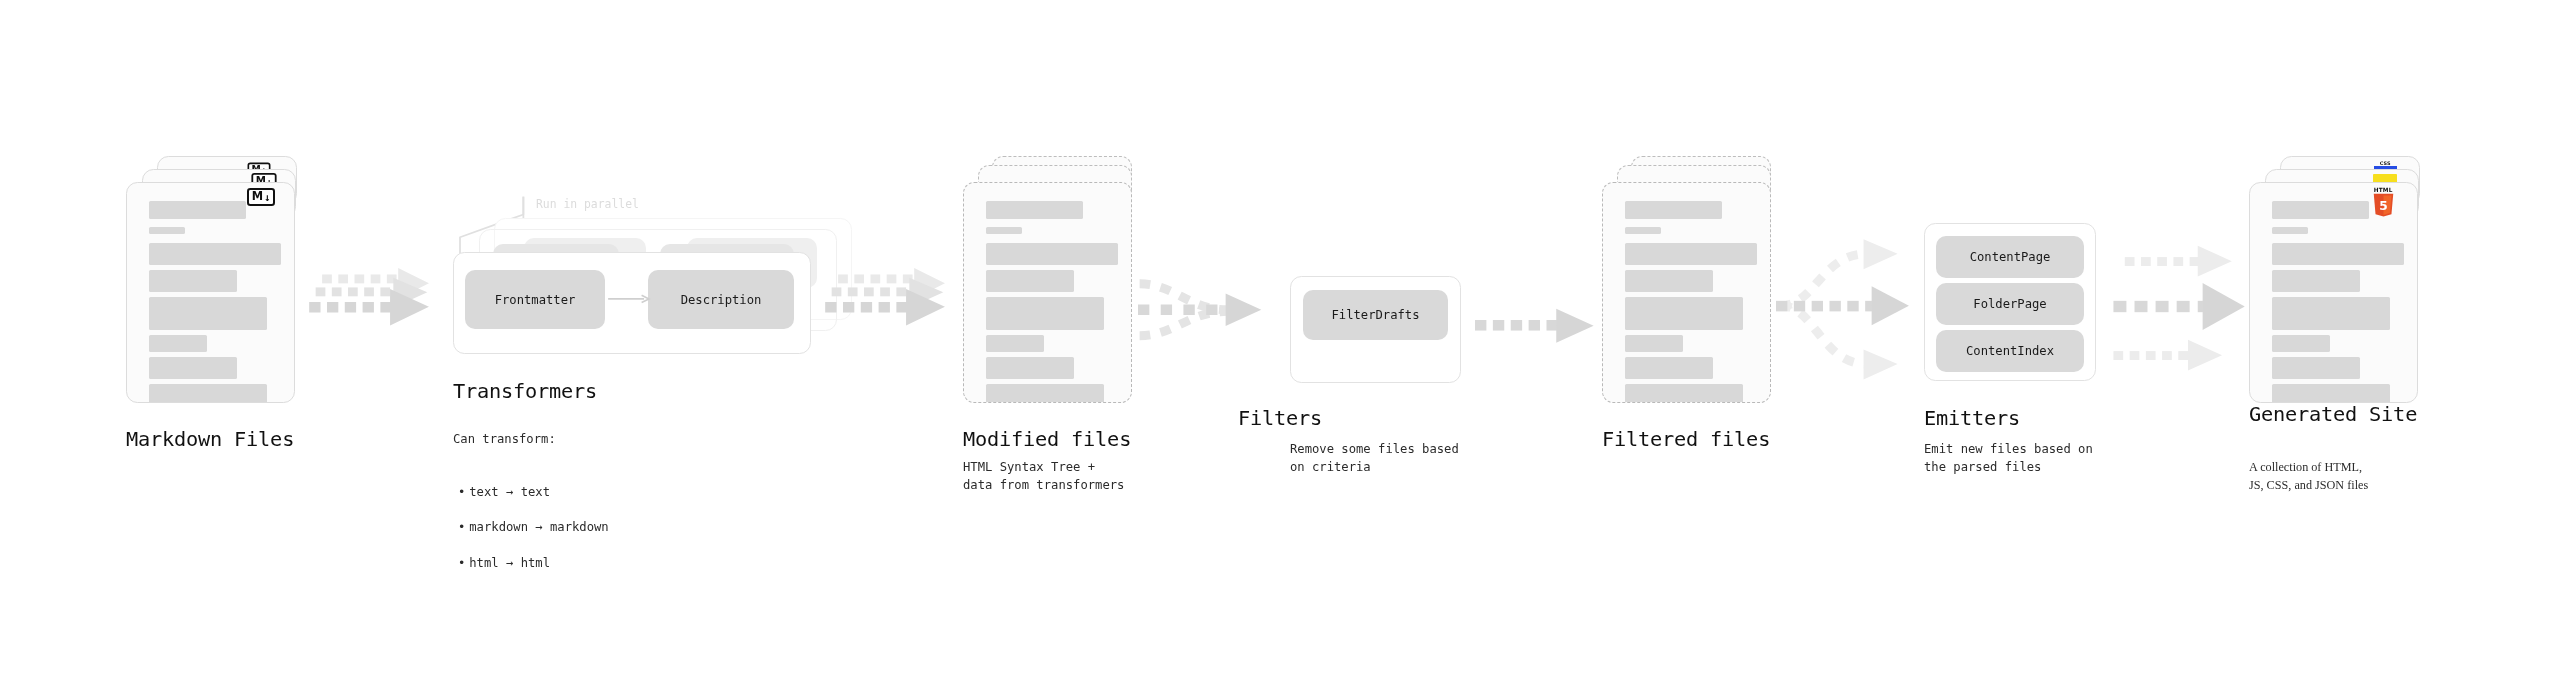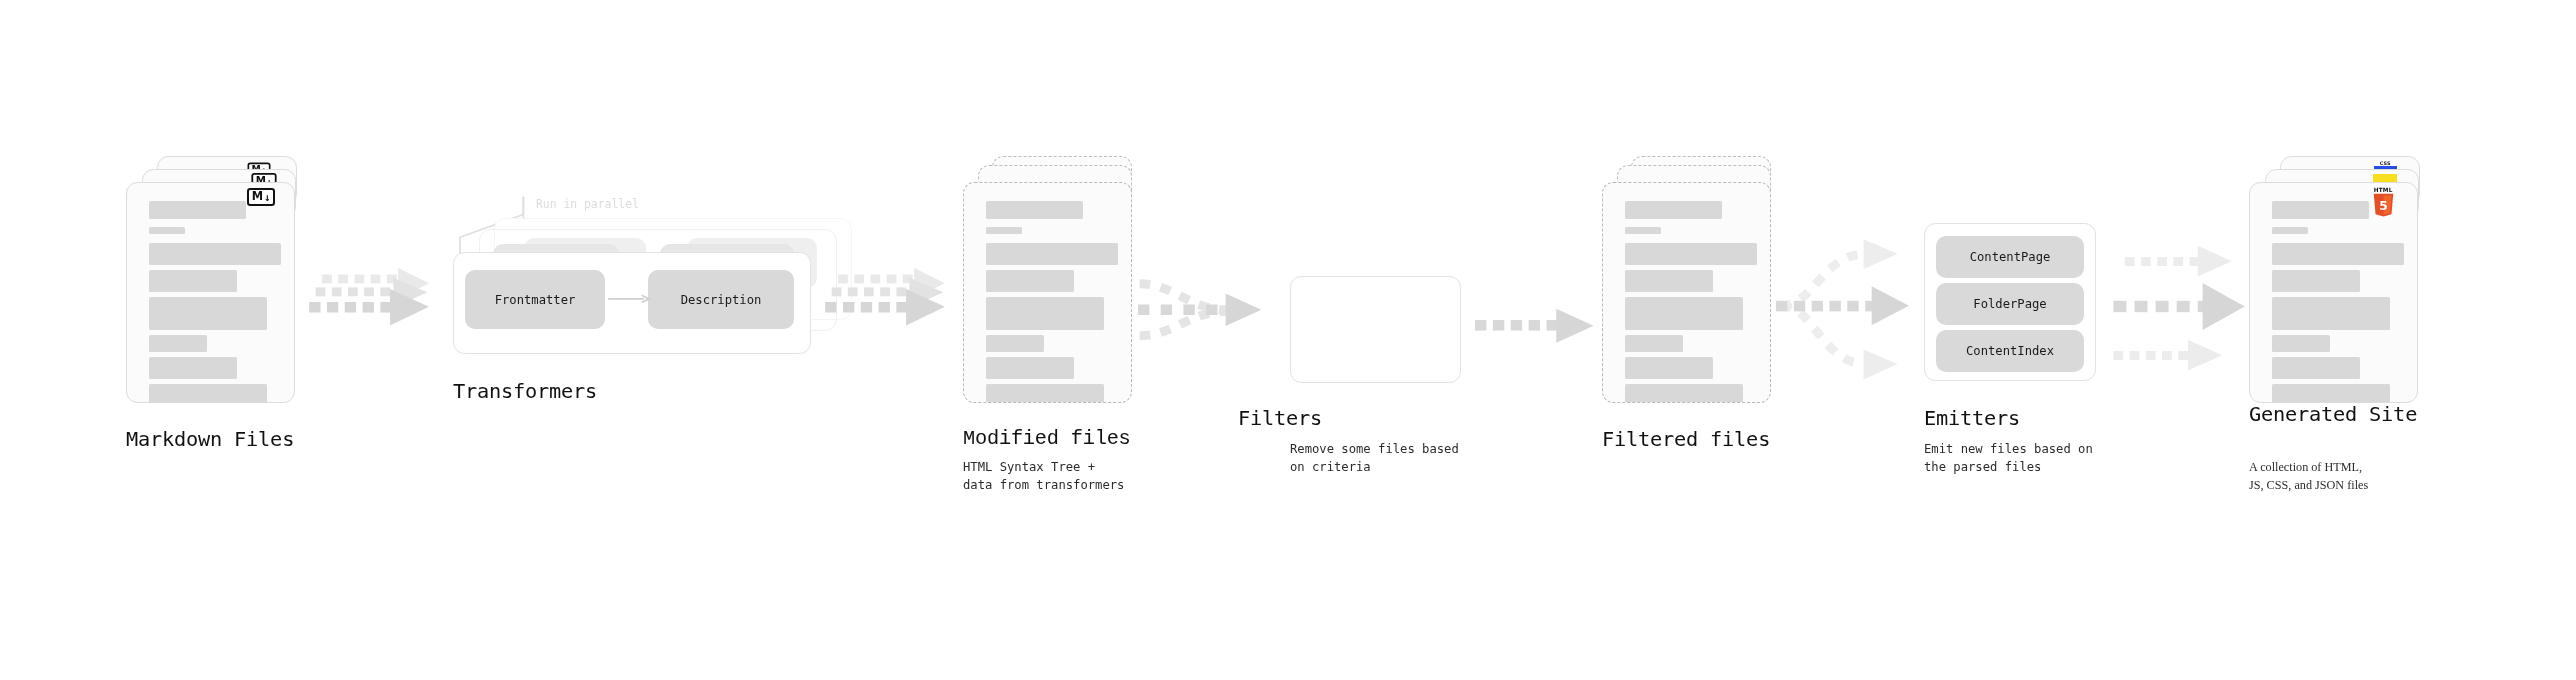--- a/index.html
+++ b/index.html
@@ -279,20 +279,28 @@
   <div class="pill" style="left:465px; top:270px; width:140px; height:59px;">Frontmatter</div>
   <div class="pill" style="left:648px; top:270px; width:146px; height:59px;">Description</div>
   <div class="thin-arrow" style="left:608px; top:294px;">
     <svg width="46" height="9.8" viewBox="0 0 56 12">
       <path d="M0 6 L44 6" stroke="#cfcfcf" stroke-width="2"></path>
       <path d="M41 1.5 L50 6 L41 10.5" fill="none" stroke="#cfcfcf" stroke-width="2"></path>
     </svg>
   </div>
 
   <div class="stage-title" style="left:453px; top:379px;">Transformers</div>
+  <div class="stage-desc" style="left:453px; top:413px;">
+    <div>Can transform:</div>
+    <ul class="bullets">
+      <li>text → text</li>
+      <li>markdown → markdown</li>
+      <li>html → html</li>
+    </ul>
+  </div>
 
   <div class="arrow-layer" style="left:825px; top:268px;">
     <svg width="146" height="89" viewBox="0 0 180 110">
       <g fill="#e9e9e9">
         <rect x="16" y="8" width="12" height="11"></rect>
           <rect x="36" y="8" width="12" height="11"></rect>
         <rect x="56" y="8" width="12" height="11"></rect>
           <rect x="76" y="8" width="12" height="11"></rect>
         <rect x="96" y="8" width="12" height="11"></rect>
         <path d="M110 0 L148 19 L110 38 Z"></path>
@@ -324,38 +332,39 @@
       <div class="skel" style="top:44px; width:22%; height:7.3px;"></div>
       <div class="skel" style="top:60px; width:79%; height:22px;"></div>
       <div class="skel" style="top:87px; width:53%; height:22px;"></div>
       <div class="skel" style="top:114px; width:71%; height:33px;"></div>
       <div class="skel" style="top:152px; width:35%; height:17px;"></div>
       <div class="skel" style="top:174px; width:53%; height:22px;"></div>
       <div class="skel" style="top:201px; width:71%; height:19.5px;"></div>
     </div>
   </div>
 
-  <div class="stage-title" style="left:963px; top:427px;font-family:Liberation Mono, monospace;">Modified files</div>
+  <div class="stage-title" style="left:963px; top:427px;">Modified files</div>
   <div class="stage-desc" style="left:963px; top:459px;">HTML Syntax Tree +
 data from transformers</div>
 
   <div class="arrow-layer" style="left:1138px; top:264px;">
     <svg width="146" height="98" viewBox="0 0 180 120">
       <g stroke="#e4e4e4" stroke-width="11" fill="none" stroke-dasharray="13 13" stroke-linecap="butt">
         <path d="M2 24 C 45 24, 62 56, 110 56"></path>
         <path d="M2 88 C 45 88, 62 58, 110 58"></path>
       </g>
       <g stroke="#d8d8d8" stroke-width="13" fill="none" stroke-dasharray="14 14" stroke-linecap="butt">
         <path d="M0 56 L112 56"></path>
       </g>
       <path d="M108 36 L152 56 L108 76 Z" fill="#d6d6d6"></path>
     </svg>
   </div>
 
   <div class="proc-box" style="left:1290px; top:276px; width:171px; height:107px;"></div>
+  <div class="pill" style="left:1303px; top:290px; width:145px; height:50px;">FilterDrafts</div>
 
   <div class="stage-title" style="left:1238px; top:406px;">Filters</div>
   <div class="stage-desc" style="left:1290px; top:441px;">Remove some files based
 on criteria</div>
 
   <div class="arrow-layer" style="left:1475px; top:302px;">
     <svg width="130" height="49" viewBox="0 0 160 60">
       <g fill="#d8d8d8">
         <rect x="0" y="22" width="14" height="13"></rect>
           <rect x="22" y="22" width="14" height="13"></rect>

